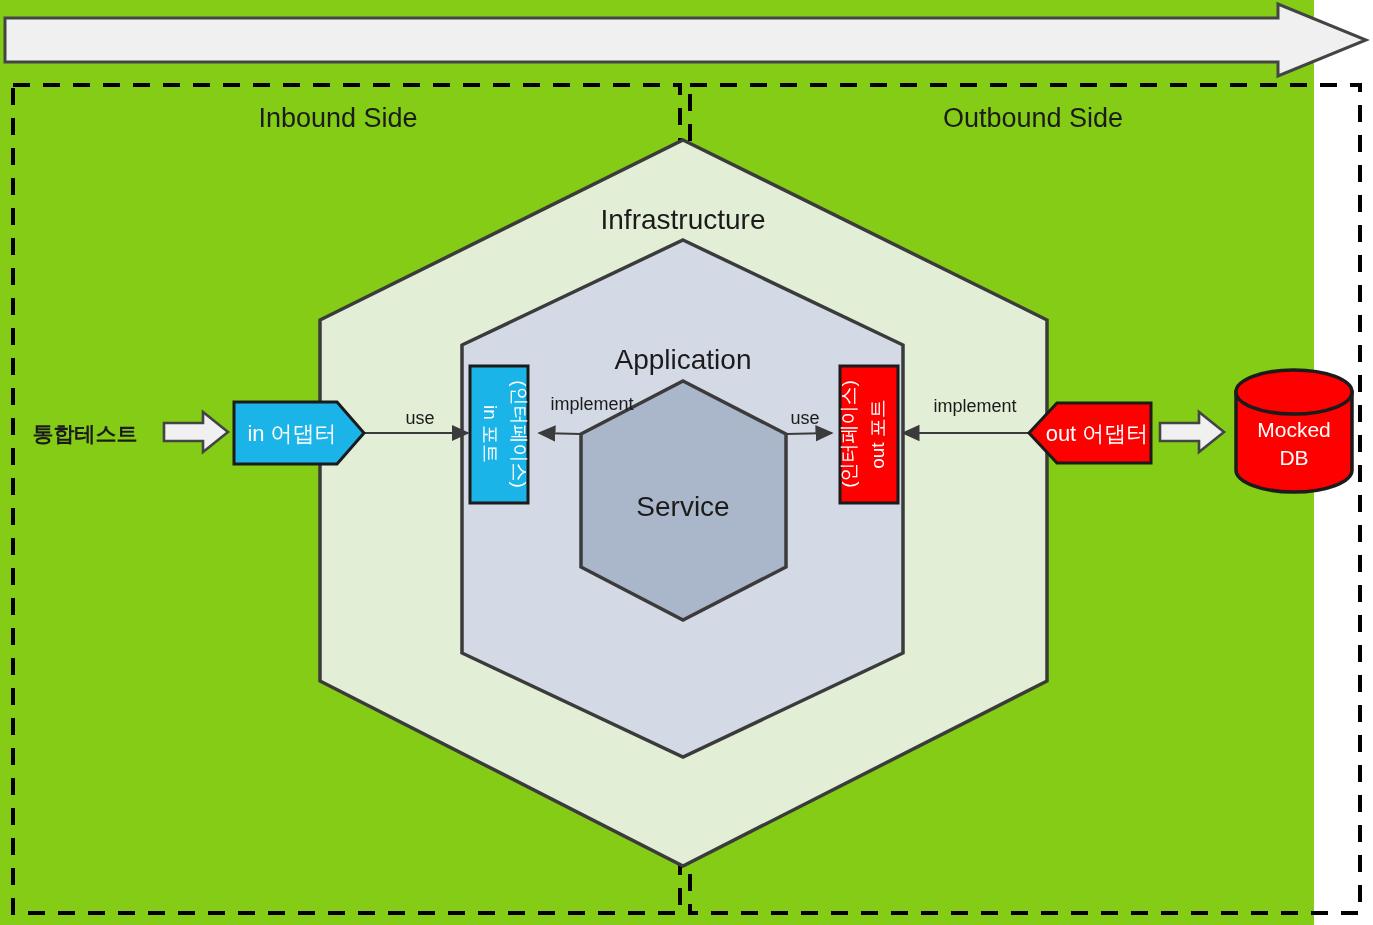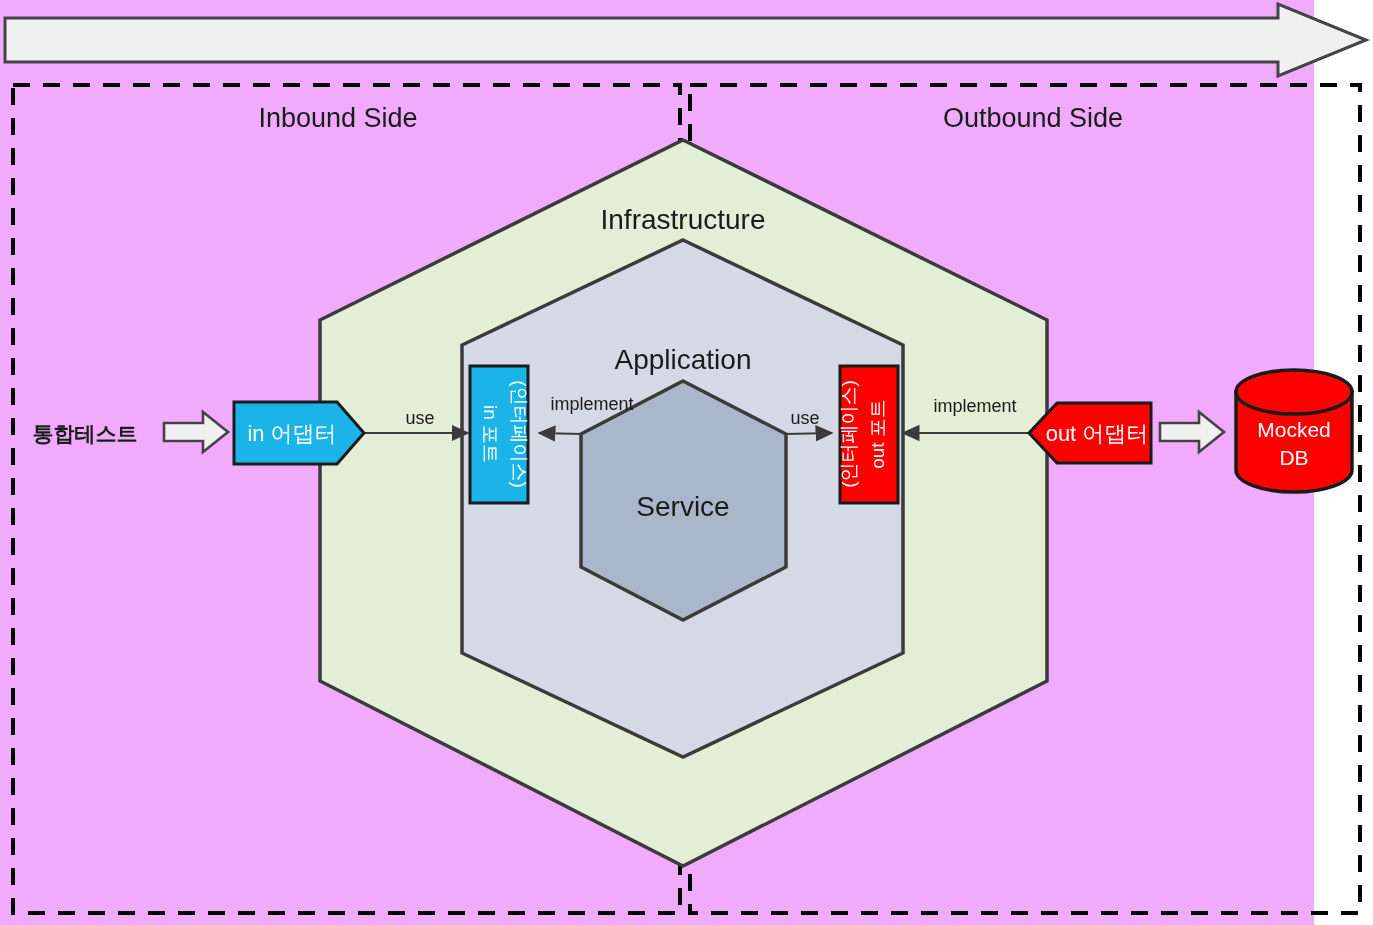--- a/index.html
+++ b/index.html
@@ -12,21 +12,21 @@
   body {
     font-family: "Liberation Sans", sans-serif;
     width: 1373px;
     height: 925px;
     overflow: hidden;
   }
   #diagram-root {
     position: relative;
     width: 1314px;
     height: 925px;
-    background: #f0abfc;
+    background: #84cc16;
   }
   #diagram-svg {
     position: absolute;
     top: 0;
     left: 0;
     width: 1373px;
     height: 925px;
     display: block;
   }
   .txt {

